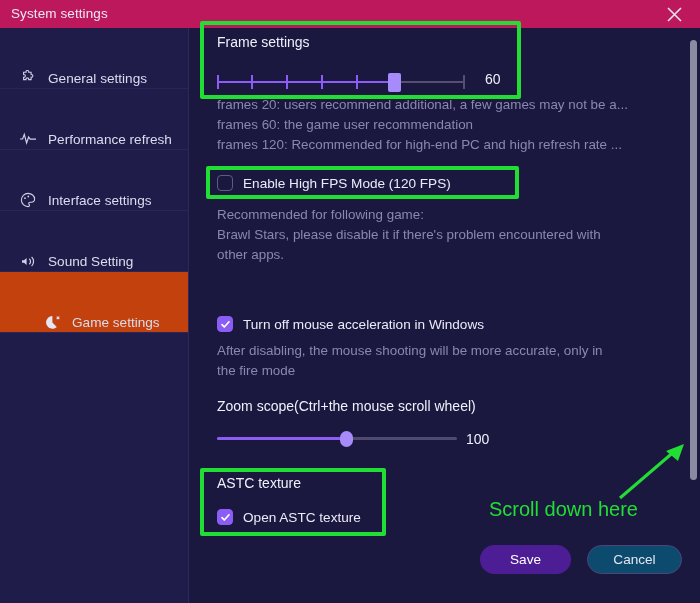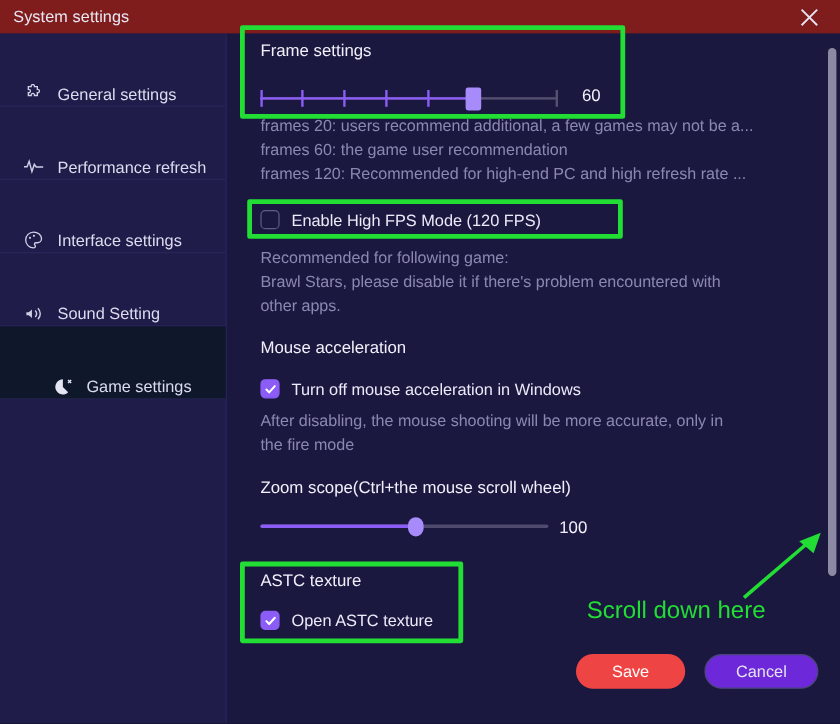--- a/index.html
+++ b/index.html
@@ -13,21 +13,21 @@
     position: relative;
     width: 700px; height: 603px;
     background: #1b1840;
     overflow: hidden;
   }
 
   
   #titlebar {
     position: absolute; left: 0; top: 0;
     width: 700px; height: 28px;
-    background: #7f1d1d;
+    background: #be185d;
   }
   #title-text {
     position: absolute; left: 11px; top: 6px;
     font-size: 13.5px; color: #e9e9f5;
     letter-spacing: .1px;
   }
   #close-btn {
     position: absolute; right: 6px; top: 0;
     width: 40px; height: 28px;
     display: flex; align-items: center; justify-content: center;
@@ -46,21 +46,21 @@
     position: relative;
     display: flex; align-items: flex-end;
     height: 61px;
     padding-left: 16px;
     color: #dcdcef;
     font-size: 13.6px;
     border-bottom: 1px solid #2a2557;
     cursor: pointer;
   }
   .side-item.tall { height: 61px; }
-  .side-item.active { background: #0f172a; padding-left: 40px; }
+  .side-item.active { background: #c2410c; padding-left: 40px; }
   .side-ico {
     width: 24px; min-width: 24px; height: 20px;
     display: flex; align-items: center; justify-content: center;
     margin-right: 8px;
     color: #cfcfe6;
   }
   .side-label { line-height: 1.22; }
 
   
   #content {
@@ -175,29 +175,29 @@
     color: #22dd33; font-size: 20px;
     font-family: "Liberation Sans", sans-serif;
     white-space: nowrap;
   }
   #annot-arrow { position: absolute; left: 616px; top: 442px; }
 
   
   #btn-save {
     position: absolute; left: 480px; top: 545px;
     width: 91px; height: 29px;
-    background: #ef4444; color: #ffffff;
+    background: #4c1d95; color: #ffffff;
     border: none; border-radius: 15px;
     font-size: 13.6px; font-family: "Liberation Sans", sans-serif;
     cursor: pointer;
   }
   #btn-cancel {
     position: absolute; left: 587px; top: 545px;
     width: 95px; height: 29px;
-    background: #6d28d9; color: #e6e4f3;
+    background: #0c4a6e; color: #e6e4f3;
     border: 1px solid #4b4579; border-radius: 15px;
     font-size: 13.6px; font-family: "Liberation Sans", sans-serif;
     cursor: pointer;
   }
 
   
   #scrollbar-track {
     position: absolute; right: 2px; top: 30px;
     width: 9px; height: 500px;
     background: transparent;
@@ -305,21 +305,20 @@
   <div id="hifps-row" class="cbrow">
     <span class="cbox off"></span>
     <span class="optlabel">Enable High FPS Mode (120 FPS)</span>
   </div>
   <div id="hifps-hints">
     <div class="hint">Recommended for following game:</div>
     <div class="hint">Brawl Stars, please disable it if there's problem encountered with</div>
     <div class="hint">other apps.</div>
   </div>
 
-  <div id="mouse-title" class="sec-title">Mouse acceleration</div>
   <div id="mouse-row" class="cbrow">
     <span class="cbox on">
       <svg width="11" height="11" viewBox="0 0 11 11">
           <path d="M2 5.6 L4.3 8 L9 2.8" stroke="#ffffff" stroke-width="1.7" fill="none" stroke-linecap="round" stroke-linejoin="round"></path>
         </svg>
     </span>
     <span class="optlabel">Turn off mouse acceleration in Windows</span>
   </div>
   <div id="mouse-hints">
     <div class="hint">After disabling, the mouse shooting will be more accurate, only in</div>

